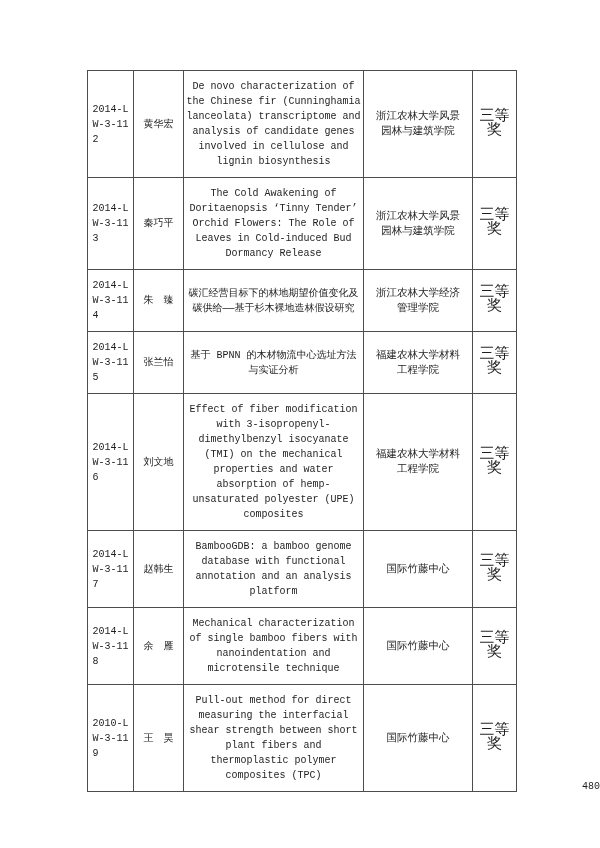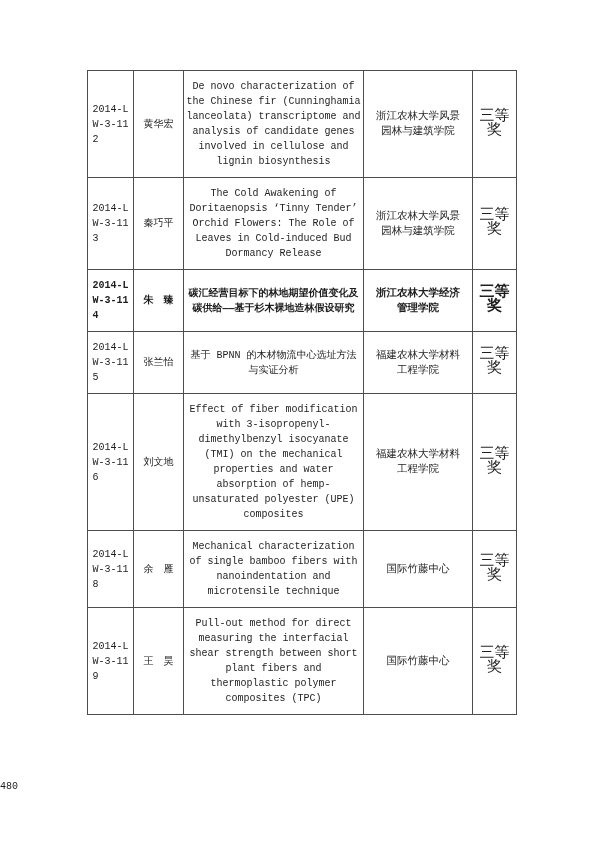--- a/index.html
+++ b/index.html
@@ -34,21 +34,21 @@
   }
   
   col.c-id    { width: 46px; }
   col.c-name  { width: 50px; }
   col.c-title { width: 180px; }
   col.c-inst  { width: 109px; }
   col.c-award { width: 44px; }
   
   tr.r0 { height: 102px; }
   tr.r1 { height: 90px; }
-  tr.r2 { height: 45px; font-weight: bold; }
+  tr.r2 { height: 45px; }
   tr.r3 { height: 51px; }
   tr.r4 { height: 128px; }
   tr.r5 { height: 61px; }
   tr.r6 { height: 63px; }
   tr.r7 { height: 94px; }
 
   .id-wrap {
     display: inline-block;
     width: 6ch;
     word-break: break-all;
@@ -72,21 +72,21 @@
     width: 2.4em;
     word-break: break-all;
     font-size: 15px;
     line-height: 14px;
   }
   .page-number {
     position: absolute;
     top: 781px;
     left: 0;
     right: 0;
-    text-align: left;
+    text-align: right;
     font-size: 10px;
     color: #1d1d1d;
   }
 </style>
 </head>
 <body>
 
 <div class="page">
 
   <table class="awards">
@@ -126,29 +126,36 @@
         <td class="cell-inst"><span class="inst-wrap">福建农林大学材料工程学院</span></td>
         <td class="cell-award"><span class="award-wrap">三等奖</span></td>
       </tr>
       <tr class="r4">
         <td class="cell-id"><span class="id-wrap">2014-LW-3-116</span></td>
         <td class="cell-name">刘文地</td>
         <td class="cell-title">Effect of fiber modification with 3-isopropenyl-dimethylbenzyl isocyanate (TMI) on the mechanical properties and water absorption of hemp-unsaturated polyester (UPE) composites</td>
         <td class="cell-inst"><span class="inst-wrap">福建农林大学材料工程学院</span></td>
         <td class="cell-award"><span class="award-wrap">三等奖</span></td>
       </tr>
+      <tr class="r5">
+        <td class="cell-id"><span class="id-wrap">2014-LW-3-117</span></td>
+        <td class="cell-name">赵韩生</td>
+        <td class="cell-title">BambooGDB: a bamboo genome database with functional annotation and an analysis platform</td>
+        <td class="cell-inst"><span class="inst-wrap">国际竹藤中心</span></td>
+        <td class="cell-award"><span class="award-wrap">三等奖</span></td>
+      </tr>
       <tr class="r6">
         <td class="cell-id"><span class="id-wrap">2014-LW-3-118</span></td>
         <td class="cell-name">余　雁</td>
         <td class="cell-title">Mechanical characterization of single bamboo fibers with nanoindentation and microtensile technique</td>
         <td class="cell-inst"><span class="inst-wrap">国际竹藤中心</span></td>
         <td class="cell-award"><span class="award-wrap">三等奖</span></td>
       </tr>
       <tr class="r7">
-        <td class="cell-id"><span class="id-wrap">2014-LW-3-119</span></td>
+        <td class="cell-id"><span class="id-wrap">2010-LW-3-119</span></td>
         <td class="cell-name">王　昊</td>
         <td class="cell-title">Pull-out method for direct measuring the interfacial shear strength between short plant fibers and thermoplastic polymer composites (TPC)</td>
         <td class="cell-inst"><span class="inst-wrap">国际竹藤中心</span></td>
         <td class="cell-award"><span class="award-wrap">三等奖</span></td>
       </tr>
     </tbody>
   </table>
 
   <div class="page-number">480</div>
 

